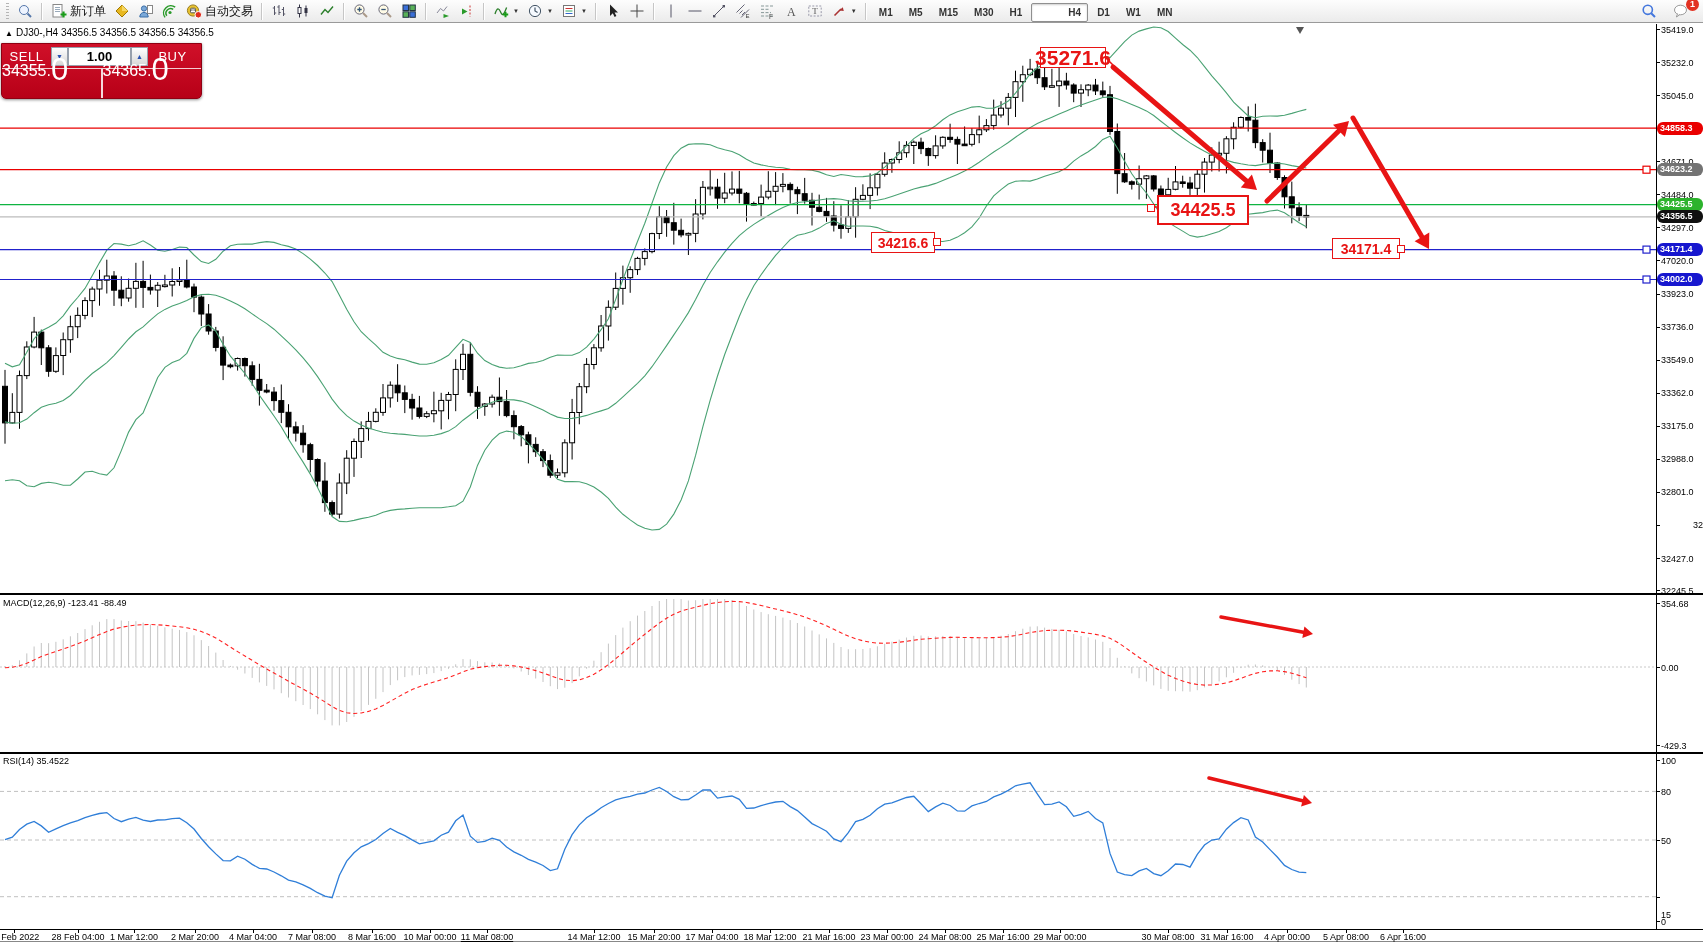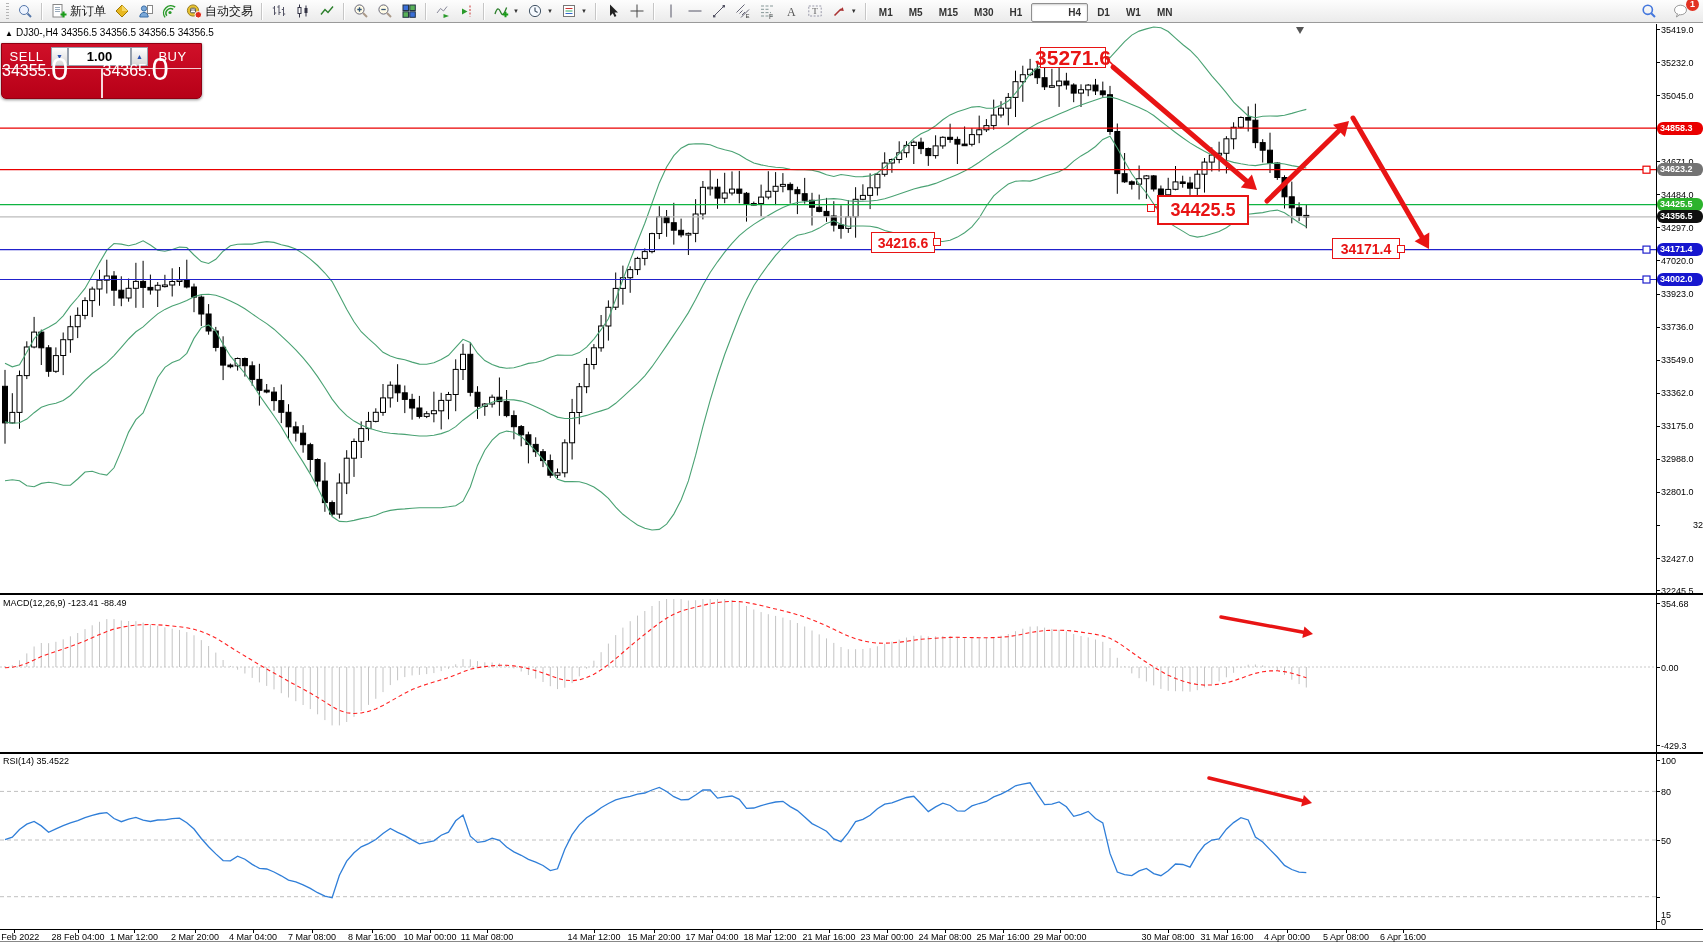--- a/index.html
+++ b/index.html
@@ -952,21 +952,21 @@
     <div class="timelab" style="left: 195px;">2 Mar 20:00</div>
     <div class="timetick" style="left: 253px;"></div>
     <div class="timelab" style="left: 253px;">4 Mar 04:00</div>
     <div class="timetick" style="left: 312px;"></div>
     <div class="timelab" style="left: 312px;">7 Mar 08:00</div>
     <div class="timetick" style="left: 372px;"></div>
     <div class="timelab" style="left: 372px;">8 Mar 16:00</div>
     <div class="timetick" style="left: 430px;"></div>
     <div class="timelab" style="left: 430px;">10 Mar 00:00</div>
     <div class="timetick" style="left: 487px;"></div>
-    <div class="timelab" style="left: 487px;">11 Mar 08:00</div>
+    <div class="timelab" style="left: 487px; text-decoration: underline;">11 Mar 08:00</div>
     <div class="timetick" style="left: 594px;"></div>
     <div class="timelab" style="left: 594px;">14 Mar 12:00</div>
     <div class="timetick" style="left: 654px;"></div>
     <div class="timelab" style="left: 654px;">15 Mar 20:00</div>
     <div class="timetick" style="left: 712px;"></div>
     <div class="timelab" style="left: 712px;">17 Mar 04:00</div>
     <div class="timetick" style="left: 770px;"></div>
     <div class="timelab" style="left: 770px;">18 Mar 12:00</div>
     <div class="timetick" style="left: 829px;"></div>
     <div class="timelab" style="left: 829px;">21 Mar 16:00</div>

